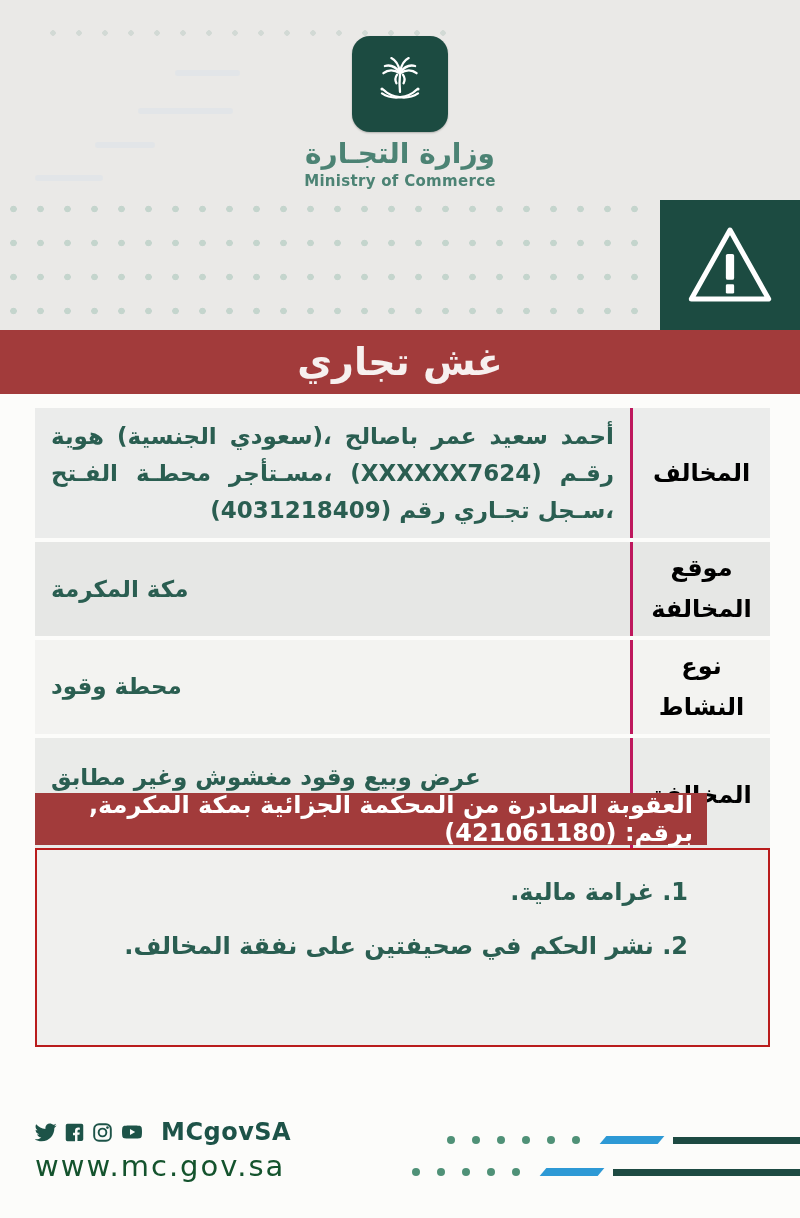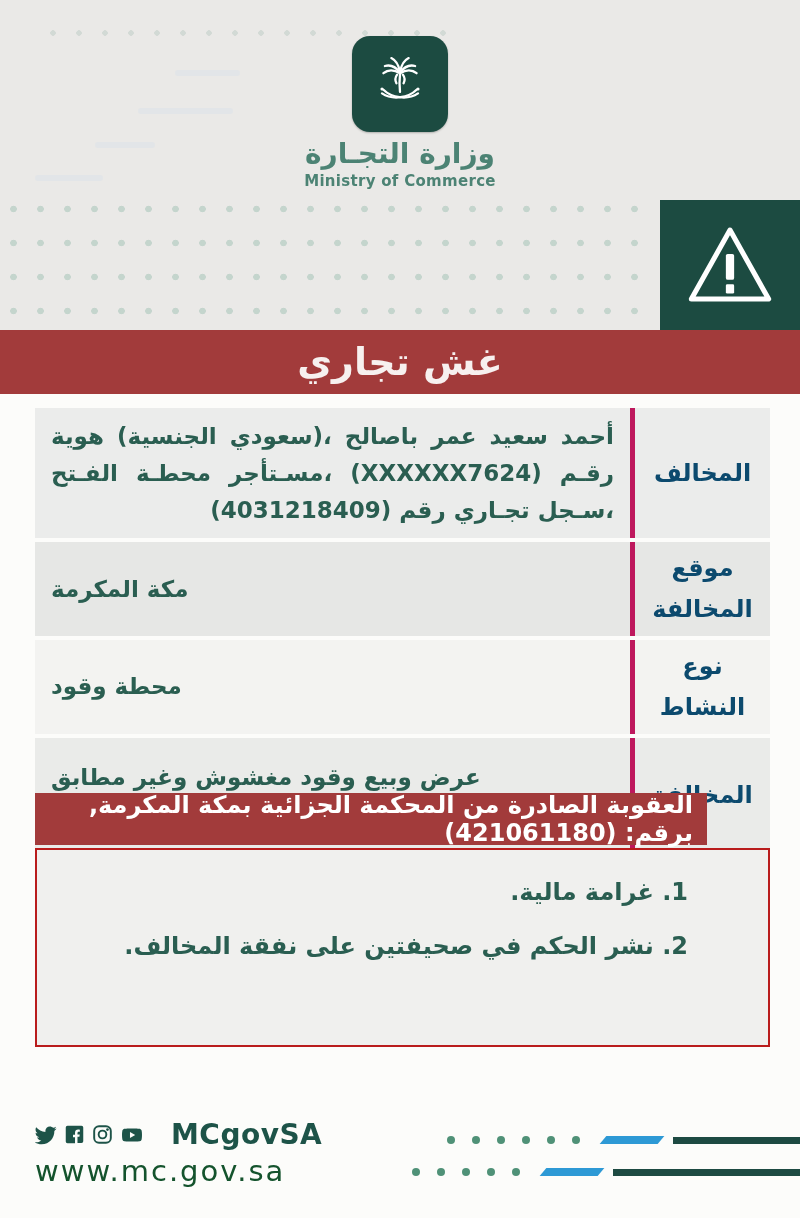--- a/index.html
+++ b/index.html
@@ -52,22 +52,22 @@
     position:absolute;top:330px;left:0;width:800px;height:64px;
     background:#a23b3b;display:flex;align-items:center;justify-content:center;
     color:#f7f0ef;font-size:38px;font-weight:bold;direction:rtl;
   }
 
   
   .info-table{position:absolute;top:408px;left:35px;width:735px;direction:rtl;}
   .info-row{display:flex;margin-bottom:4px;}
   .label-cell{
     flex:0 0 140px;display:flex;align-items:center;justify-content:center;
-    border-left:5px solid #be185d;
-    font-size:24px;font-weight:bold;color:#0c4a6e;text-align:center;
+    border-left:3px solid #be185d;
+    font-size:24px;font-weight:bold;color:#000000;text-align:center;
     padding:6px 8px;box-sizing:border-box;line-height:1.7;
   }
   .value-cell{
     flex:1;display:flex;align-items:center;
     padding:10px 16px;box-sizing:border-box;
     font-size:23px;font-weight:bold;color:#2a5e51;line-height:1.6;
   }
   .value-cell span{flex:1;text-align:left;}
   .info-row.r1{min-height:115px;background:#ebeceb;}
   .info-row.r1 .value-cell span{text-align:justify;}
@@ -90,21 +90,21 @@
   .penalty-item{
     font-size:24px;font-weight:bold;color:#2a5e51;
     margin-bottom:20px;text-align:right;line-height:1.4;
   }
 
   
   .footer{position:absolute;top:1100px;left:0;width:800px;height:118px;background:#fcfcfa;}
   .social-block{position:absolute;left:35px;top:18px;color:#1d5348;}
   .social-row{display:flex;align-items:center;gap:7px;direction:ltr;}
   .social-row svg{display:block;}
-  .handle{font-size:28px;font-weight:bold;margin-left:20px;letter-spacing:.5px;}
+  .handle{font-size:24px;font-weight:bold;margin-left:10px;letter-spacing:.5px;}
   .website{font-size:29px;letter-spacing:2px;margin-top:3px;color:#14532d;}
 
   .decor-row{position:absolute;display:flex;align-items:center;direction:ltr;}
   .decor-row.row-a{left:447px;right:0;top:36px;}
   .decor-row.row-b{left:412px;right:0;top:68px;}
   .decor-dot{width:8px;height:8px;border-radius:50%;background:#4f9177;margin-right:17px;flex:none;}
   .decor-blue{width:58px;height:8px;background:#2d99d5;transform:skewX(-40deg);margin:0 12px 0 6px;flex:none;}
   .decor-line{height:7px;background:#1d4a42;flex:1;}
 </style>
 </head>

